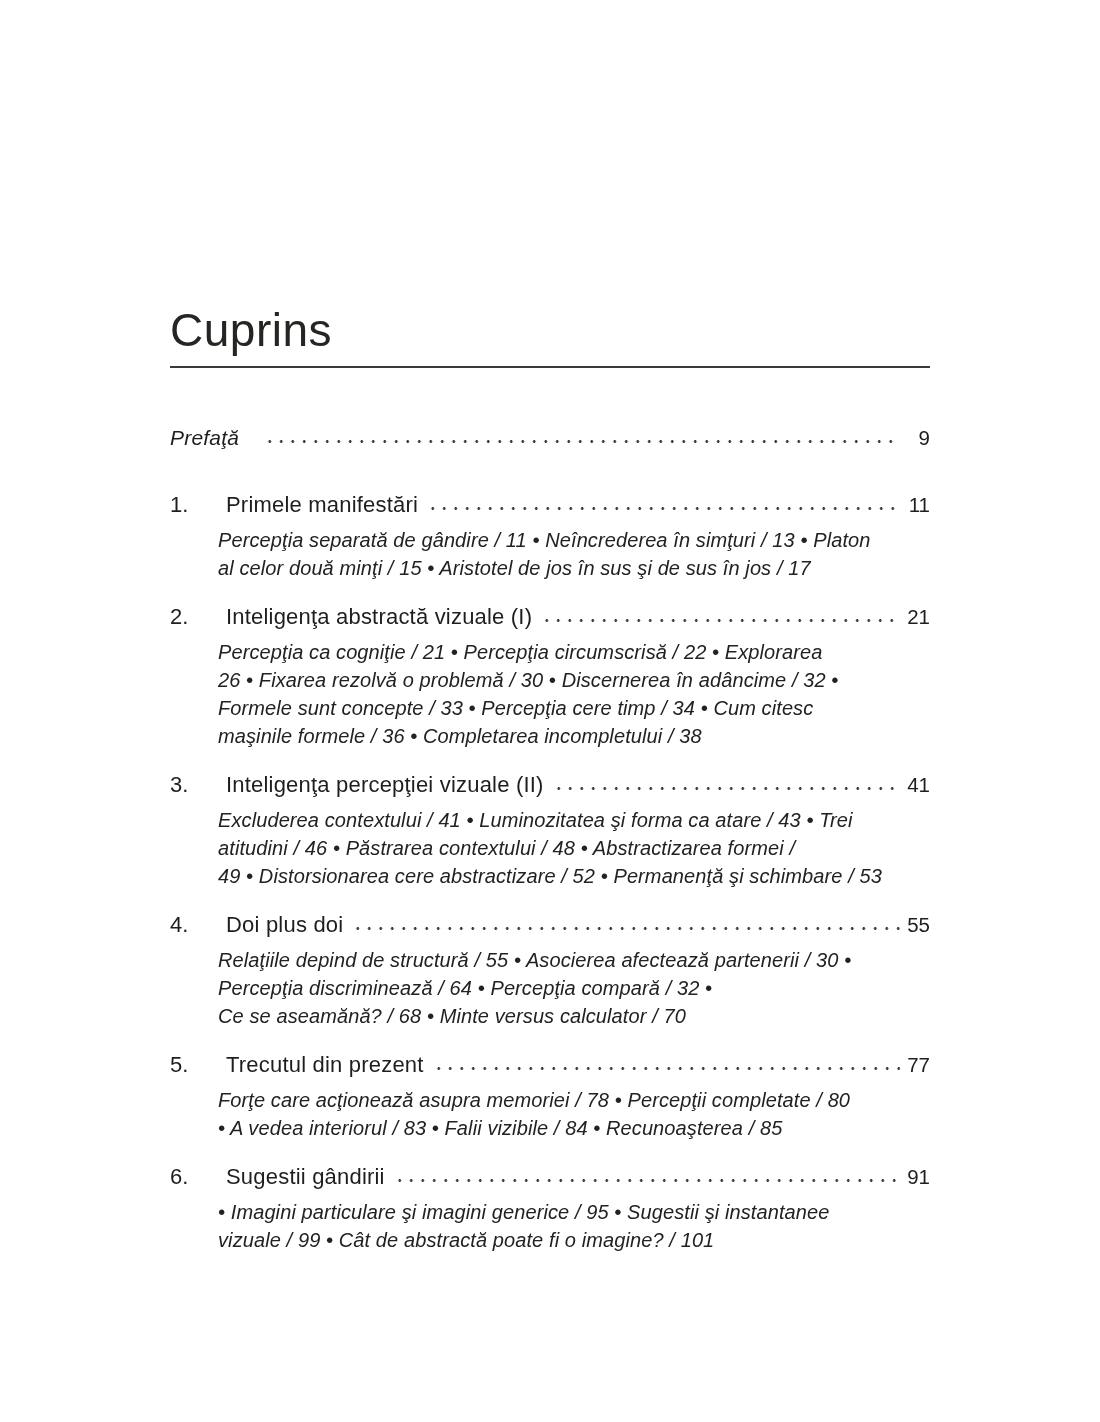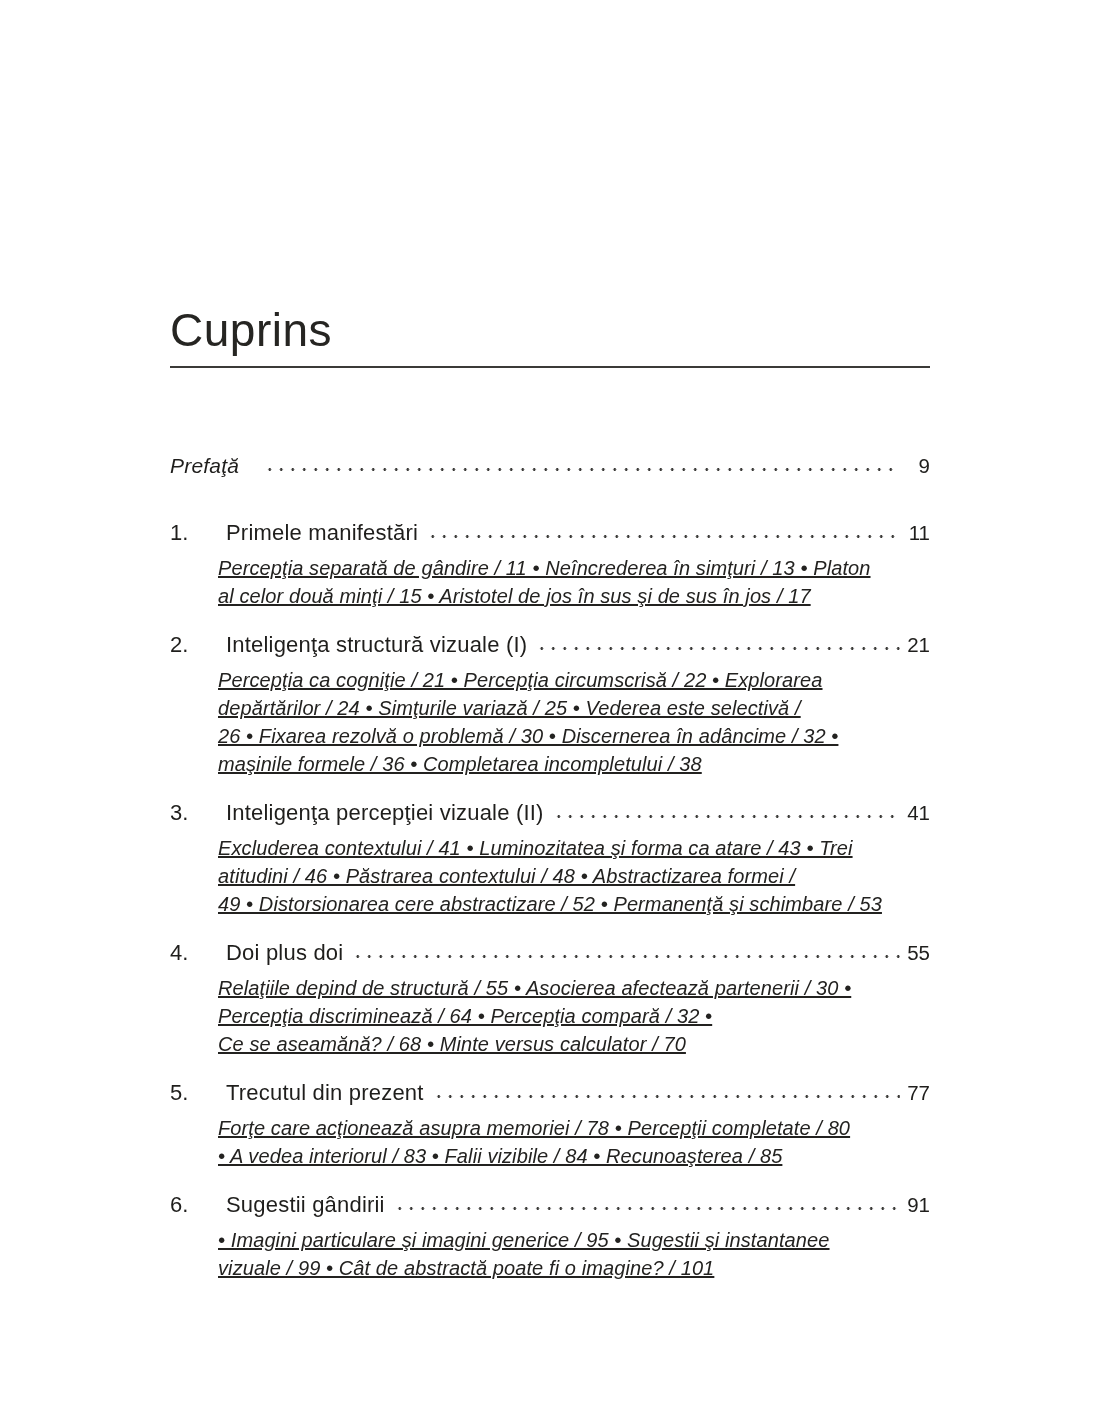--- a/index.html
+++ b/index.html
@@ -31,21 +31,21 @@
   .title-rule {
     border: none;
     border-top: 2.5px solid #3b3a38;
     margin: 11px 0 0 0;
   }
   .toc-row {
     display: flex;
     align-items: baseline;
   }
   .preface-row {
-    margin-top: 86px;
+    margin-top: 58px;
     font-size: 21px;
     gap: 16px;
   }
   .preface-label {
     font-style: italic;
     letter-spacing: 0.2px;
   }
   .leader {
     flex: 1 1 auto;
     height: 6px;
@@ -85,21 +85,20 @@
   .subtopics {
     margin: 8px 0 0 48px;
     font-style: italic;
     font-size: 20px;
     line-height: 28px;
     letter-spacing: 0.1px;
     color: #232220;
   }
   .subline {
     white-space: nowrap;
-    text-decoration: underline;
   }
 </style>
 </head>
 <body>
 
 <div class="page">
   <h1 class="page-title">Cuprins</h1>
   <hr class="title-rule">
 
   <div class="toc-row preface-row">
@@ -118,28 +117,28 @@
     </div>
     <div class="subtopics">
           <div class="subline">Percepţia separată de gândire / 11 • Neîncrederea în simţuri / 13 • Platon</div>
           <div class="subline">al celor două minţi / 15 • Aristotel de jos în sus şi de sus în jos / 17</div>
         </div>
   </div>
 
   <div class="entry">
     <div class="toc-row entry-head">
       <span class="entry-num">2.</span>
-      <span class="entry-title">Inteligenţa structură vizuale (I)</span>
+      <span class="entry-title">Inteligenţa abstractă vizuale (I)</span>
       <span class="leader"></span>
       <span class="pagenum">21</span>
     </div>
     <div class="subtopics">
           <div class="subline">Percepţia ca cogniţie / 21 • Percepţia circumscrisă / 22 • Explorarea</div>
-          <div class="subline">depărtărilor / 24 • Simţurile variază / 25 • Vederea este selectivă /</div>
           <div class="subline">26 • Fixarea rezolvă o problemă / 30 • Discernerea în adâncime / 32 •</div>
+          <div class="subline">Formele sunt concepte / 33 • Percepţia cere timp / 34 • Cum citesc</div>
           <div class="subline">maşinile formele / 36 • Completarea incompletului / 38</div>
         </div>
   </div>
 
   <div class="entry">
     <div class="toc-row entry-head">
       <span class="entry-num">3.</span>
       <span class="entry-title">Inteligenţa percepţiei vizuale (II)</span>
       <span class="leader"></span>
       <span class="pagenum">41</span>

